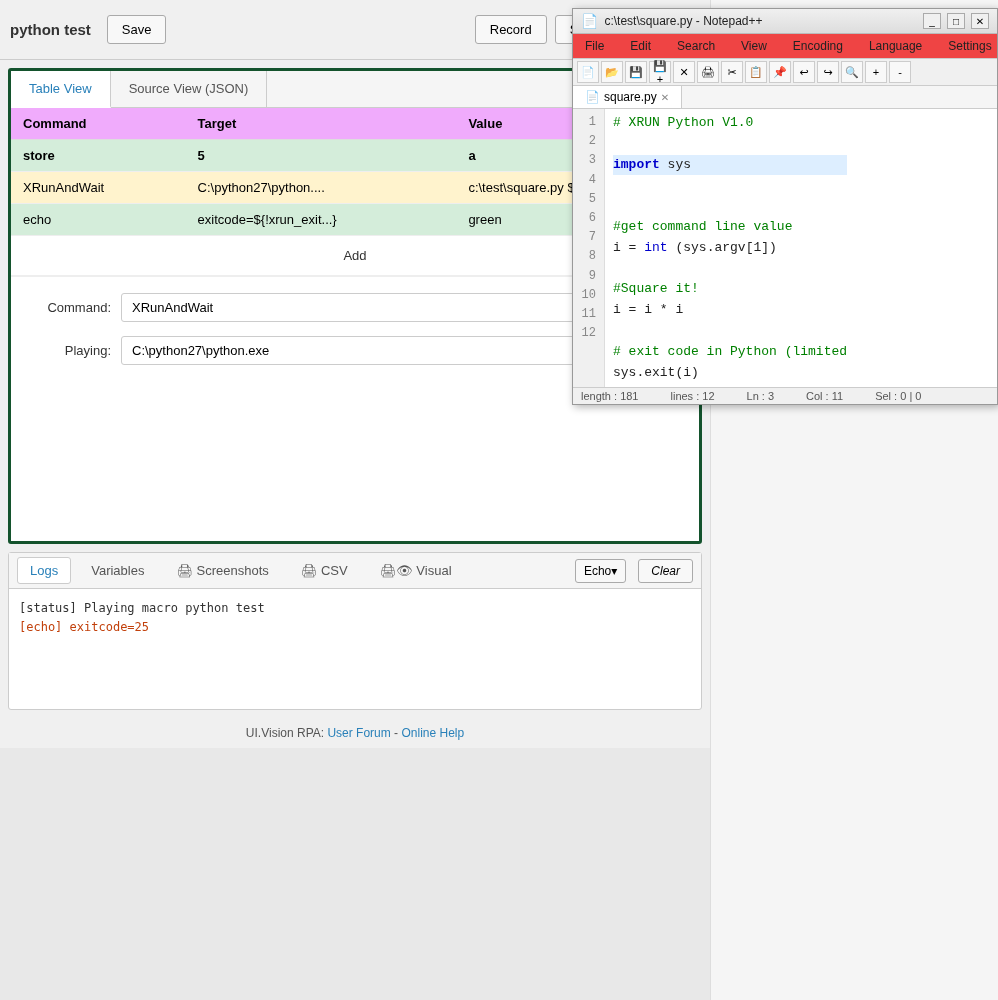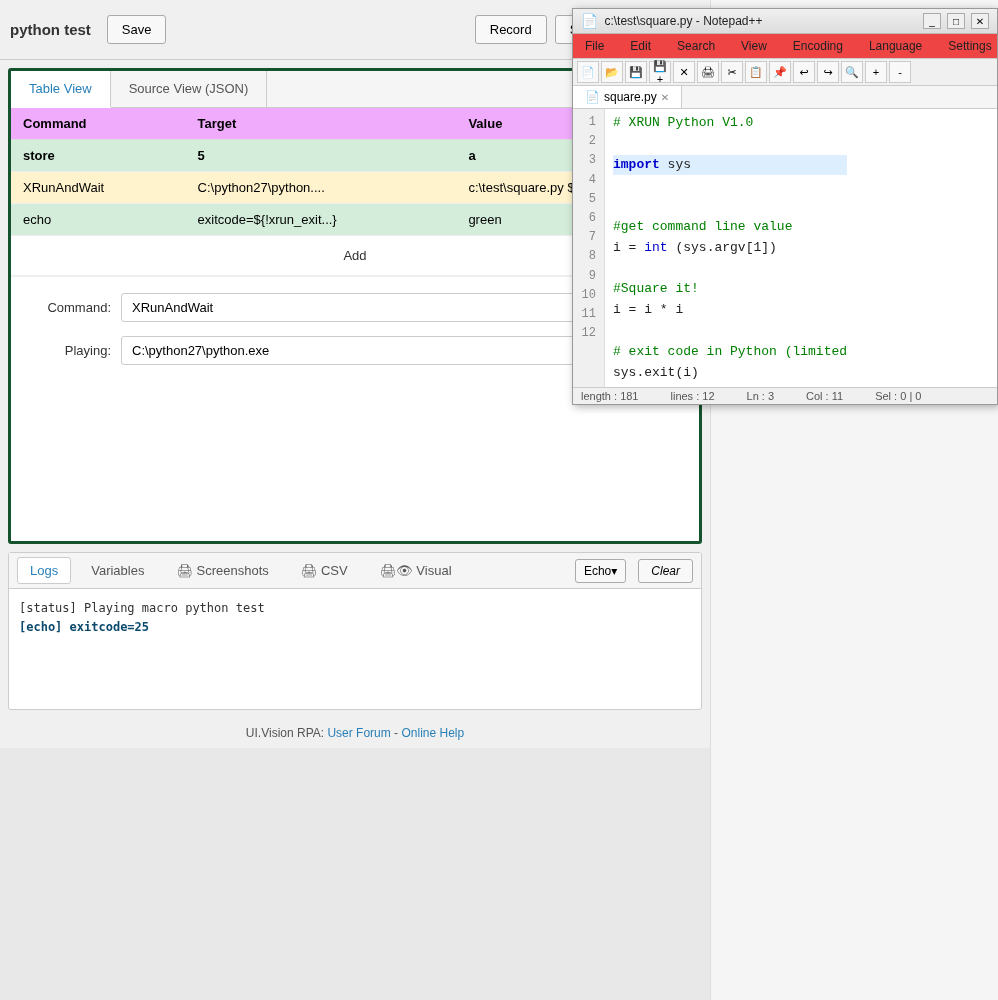--- a/index.html
+++ b/index.html
@@ -230,21 +230,21 @@
     }
     #log-content {
       padding: 10px;
       font-family: monospace;
       font-size: 12px;
       color: #333;
       min-height: 120px;
       line-height: 1.6;
     }
     .log-status { color: #333; }
-    .log-echo { color: #0c4a6e; font-weight: bold; }
+    .log-echo { color: #c2410c; }
 
     
     #footer {
       text-align: center;
       padding: 8px;
       font-size: 12px;
       color: #555;
     }
     #footer a { color: #2980b9; text-decoration: none; }
 

